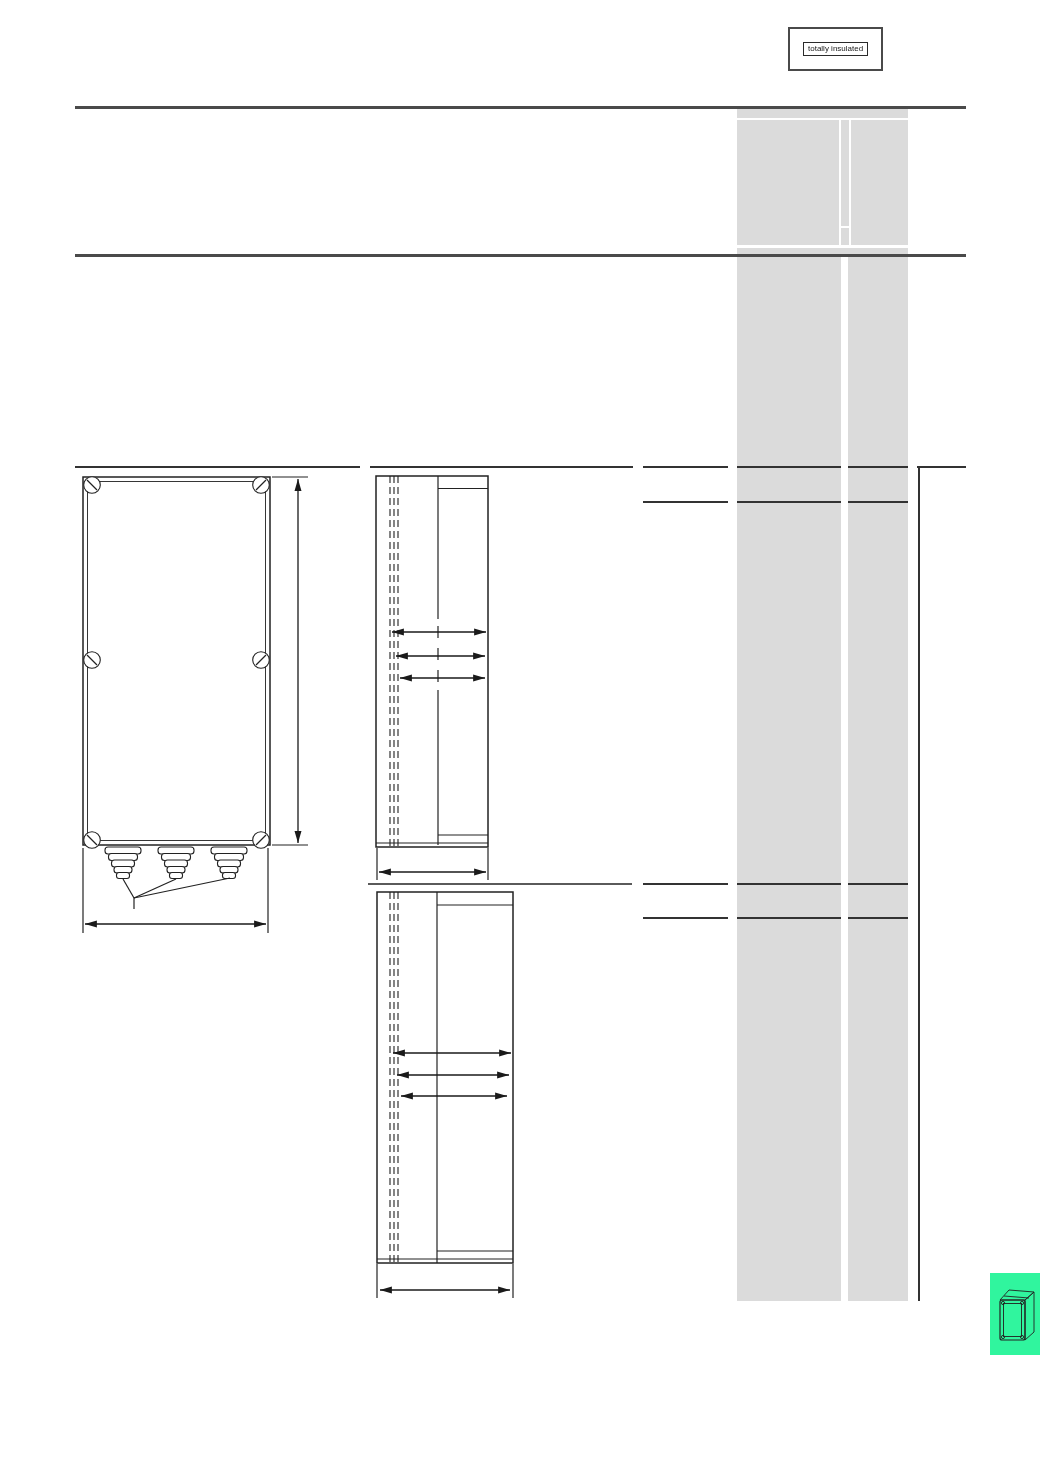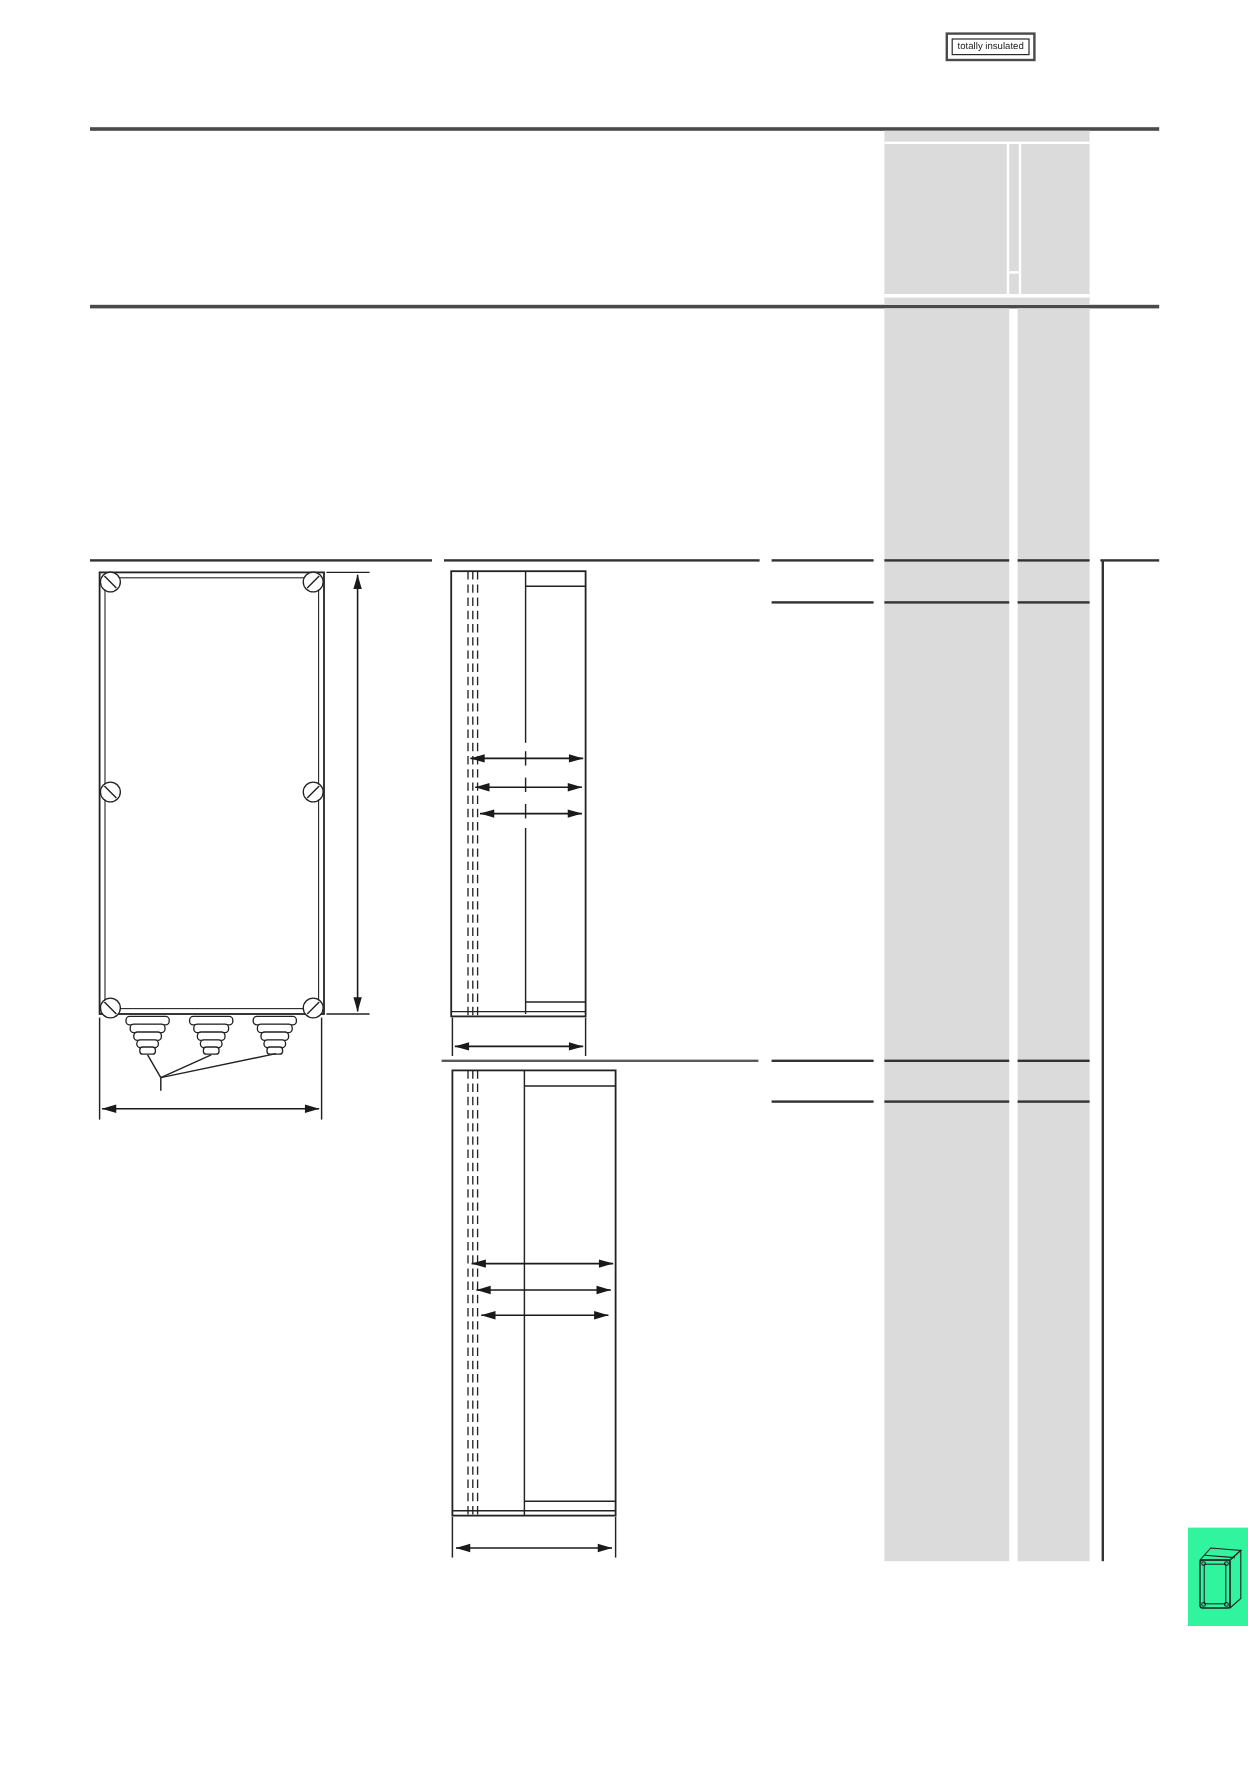--- a/index.html
+++ b/index.html
@@ -17,21 +17,21 @@
   .drawing { position:absolute; }
   .dln { stroke:#222; stroke-width:1.2; fill:none; }
   .dth { stroke:#222; stroke-width:1.5; fill:none; }
   .dft { stroke:#222; stroke-width:0.9; fill:none; }
   .dfw { stroke:#222; stroke-width:1.1; fill:#fff; }
   .dsh { stroke:#222; stroke-width:1.1; fill:none; stroke-dasharray:7 4; }
   .arr { stroke:#1a1a1a; stroke-width:1.3; fill:none; }
   .mk  { fill:#1a1a1a; }
   .badge {
     position:absolute; left:788px; top:27px;
-    border:2px solid #4a4a4a; background:#fff; padding:3px;
+    border:2px solid #4a4a4a; background:#fff; padding:13px;
   }
   .badge-inner {
     border:1px solid #2a2a2a; padding:1px 4px;
     font-size:8px; line-height:10px; color:#1a1a1a; white-space:nowrap;
   }
   .cat-tab {
     position:absolute; left:990px; top:1273px; width:50px; height:82px;
     background:var(--accent-green,#30f59e);
     display:flex; align-items:center; justify-content:center;
   }

